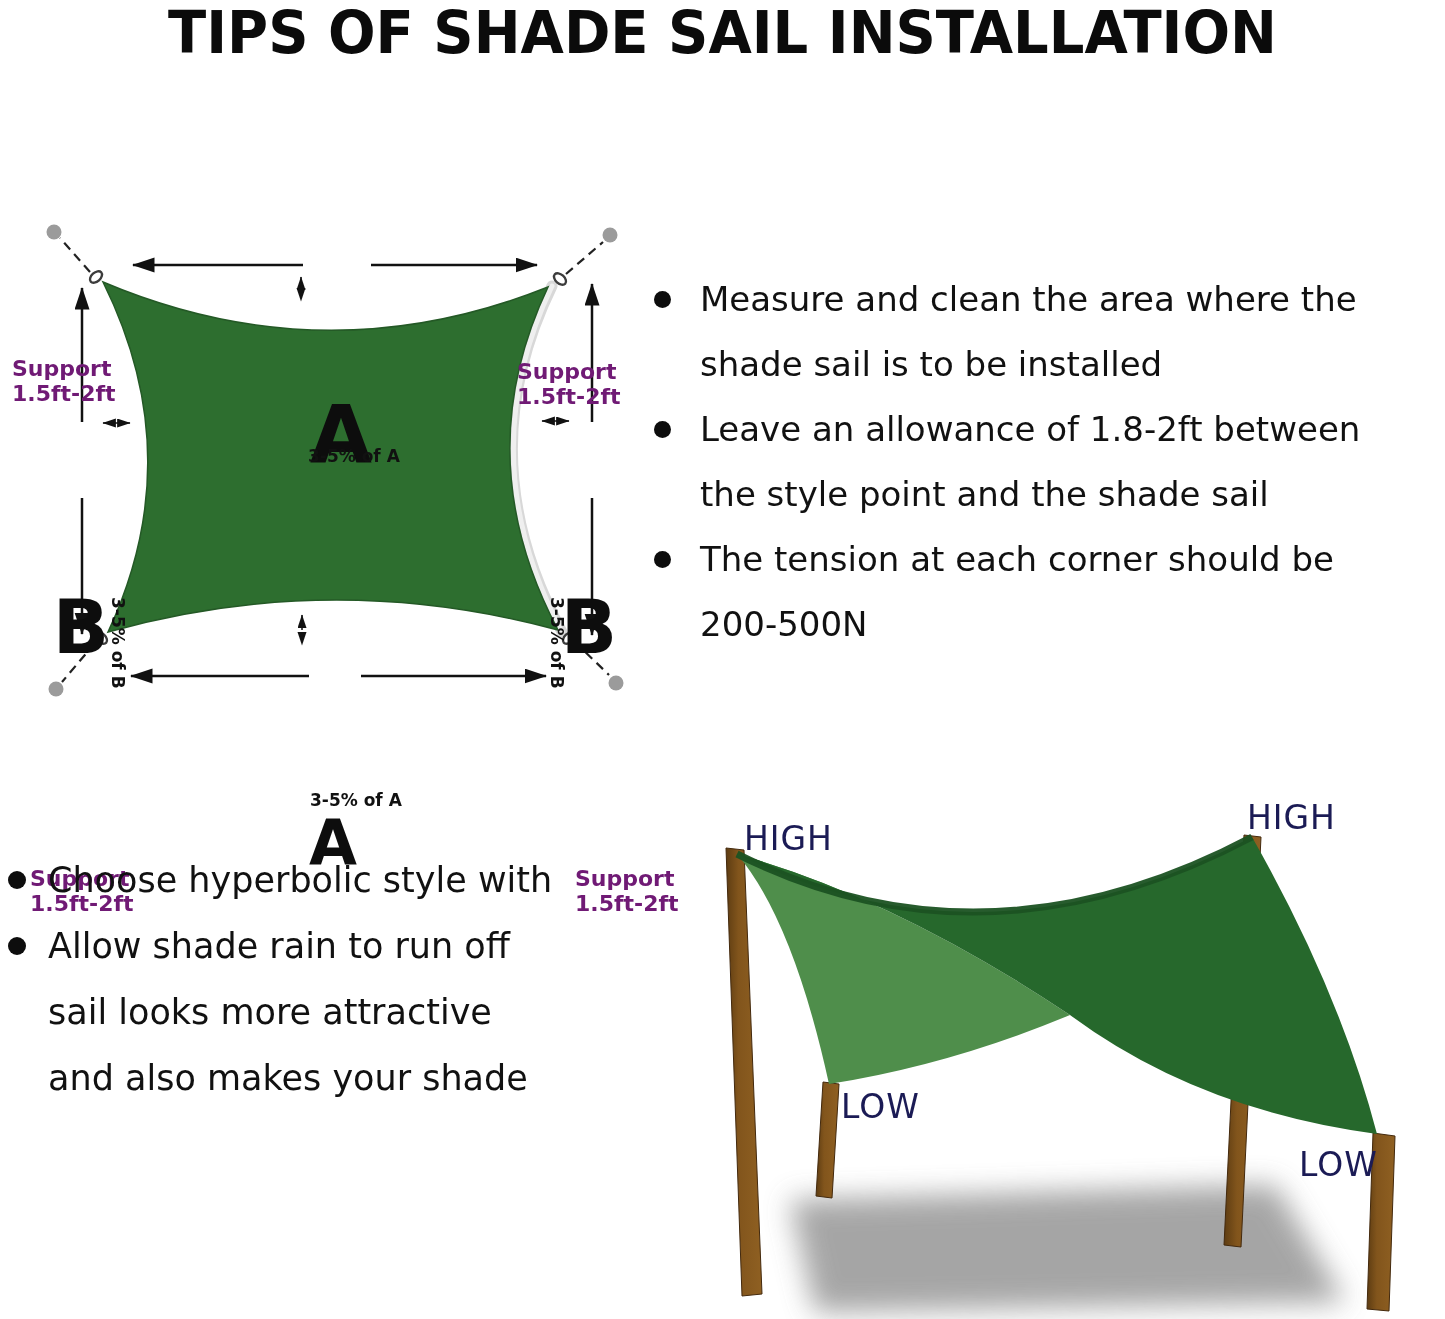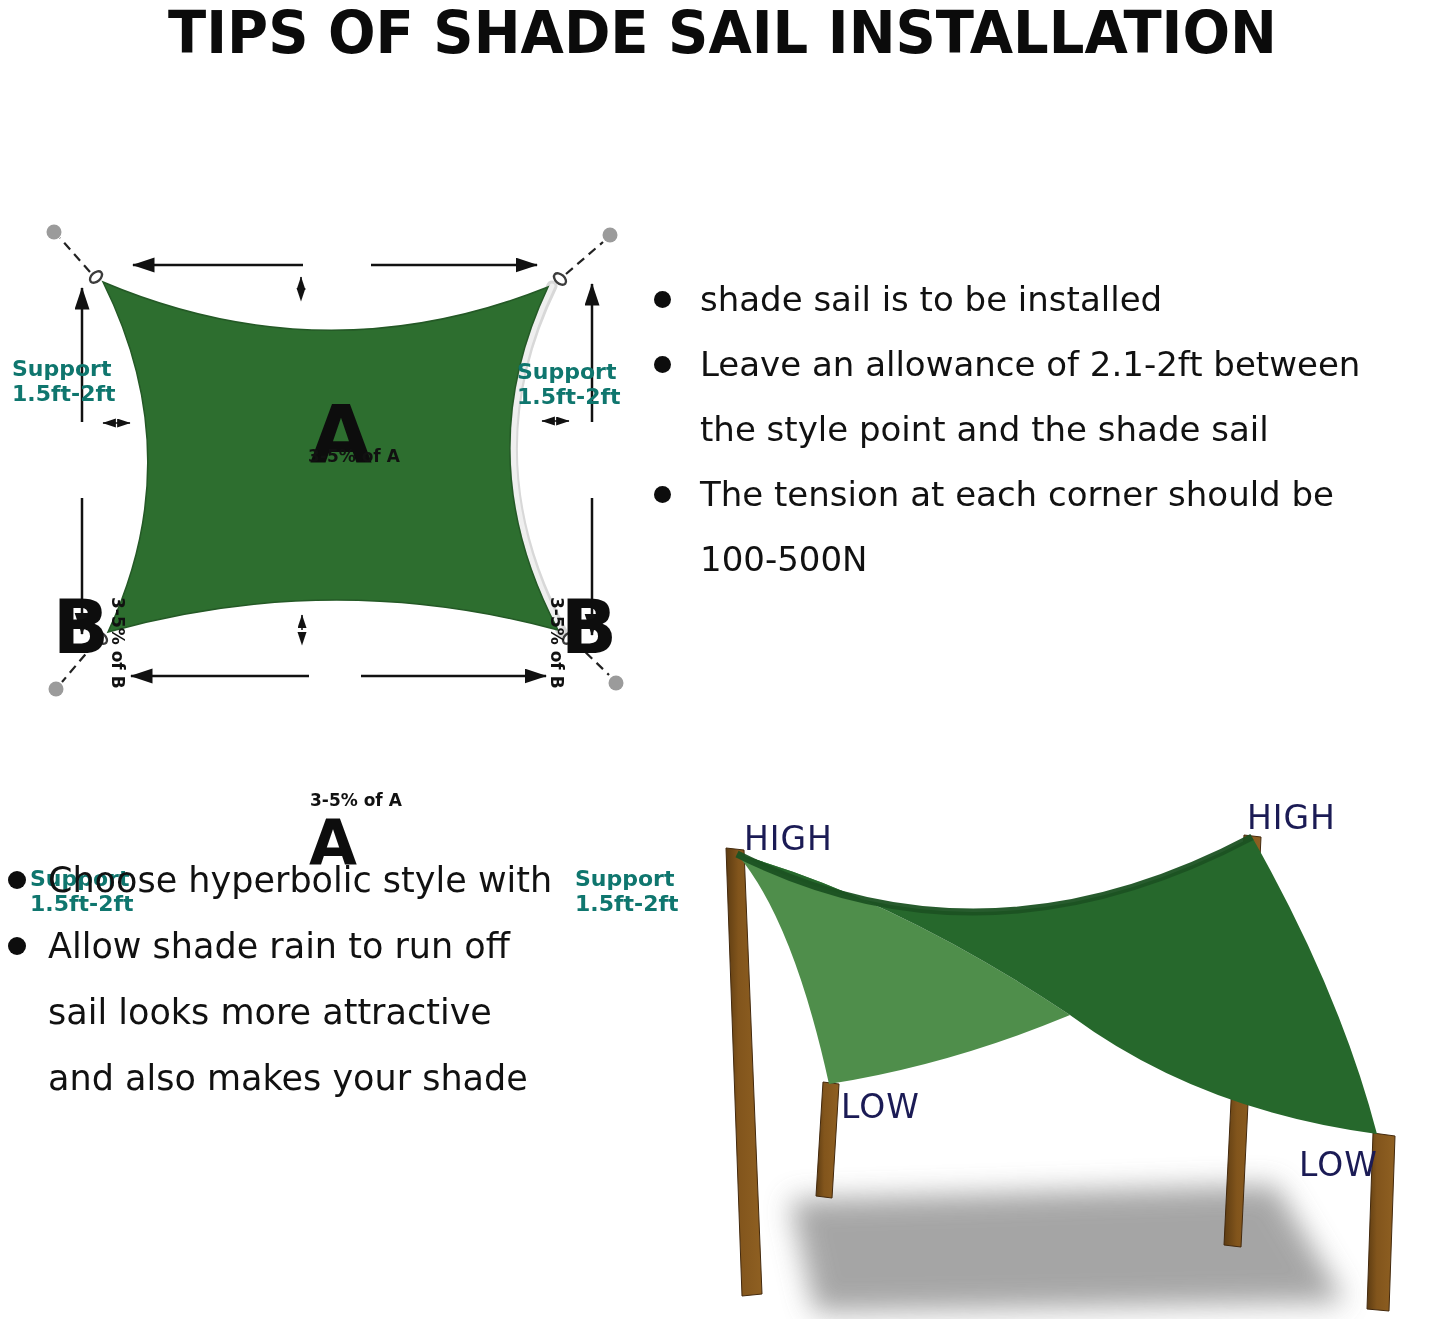--- a/index.html
+++ b/index.html
@@ -8,21 +8,21 @@
 
   .title{position:absolute;top:0;left:0;width:100%;text-align:center;
          font-size:56px;font-weight:bold;letter-spacing:0;color:#0b0b0b;line-height:64px;
          transform:scaleY(1.04);transform-origin:top center;}
 
   svg{position:absolute;display:block;}
   #diagram-svg{left:0;top:170px;}
   #illustration-svg{left:640px;top:780px;}
 
   
-  .sup{position:absolute;font-size:22px;font-weight:bold;line-height:25px;color:#0f766e;}
+  .sup{position:absolute;font-size:22px;font-weight:bold;line-height:25px;color:#701a75;}
   #sup-tl{left:12px;top:356px;}
   #sup-tr{left:517px;top:359px;}
   #sup-bl{left:30px;top:866px;}
   #sup-br{left:575px;top:866px;}
 
   
   .dim{position:absolute;font-weight:bold;color:#0d0d0d;text-align:center;line-height:1;}
   #a-top{left:296px;top:396px;width:90px;font-size:80px;}
   #a-bot{left:293px;top:812px;width:80px;font-size:62px;}
   #b-left{left:41px;top:590px;width:80px;font-size:74px;}
@@ -131,39 +131,40 @@
   <div class="pct" id="pct-a-bot">3-5% of A</div>
   <div class="pct" id="pct-b-left">3-5% of B</div>
   <div class="pct" id="pct-b-right">3-5% of B</div>
 
   <div class="tips tips-right">
     <div class="tip">
       <div class="dotcol">
           <div class="dot"></div>
         </div>
       <div>
+        <div class="tline">Measure and clean the area where the</div>
         <div class="tline">shade sail is to be installed</div>
       </div>
     </div>
     <div class="tip">
       <div class="dotcol">
           <div class="dot"></div>
         </div>
       <div>
-        <div class="tline">Leave an allowance of 2.1-2ft between</div>
+        <div class="tline">Leave an allowance of 1.8-2ft between</div>
         <div class="tline">the style point and the shade sail</div>
       </div>
     </div>
     <div class="tip">
       <div class="dotcol">
           <div class="dot"></div>
         </div>
       <div>
         <div class="tline">The tension at each corner should be</div>
-        <div class="tline">100-500N</div>
+        <div class="tline">200-500N</div>
       </div>
     </div>
   </div>
 
   <div class="tips tips-left">
     <div class="tip">
       <div class="dotcol">
           <div class="dot"></div>
         </div>
       <div>

